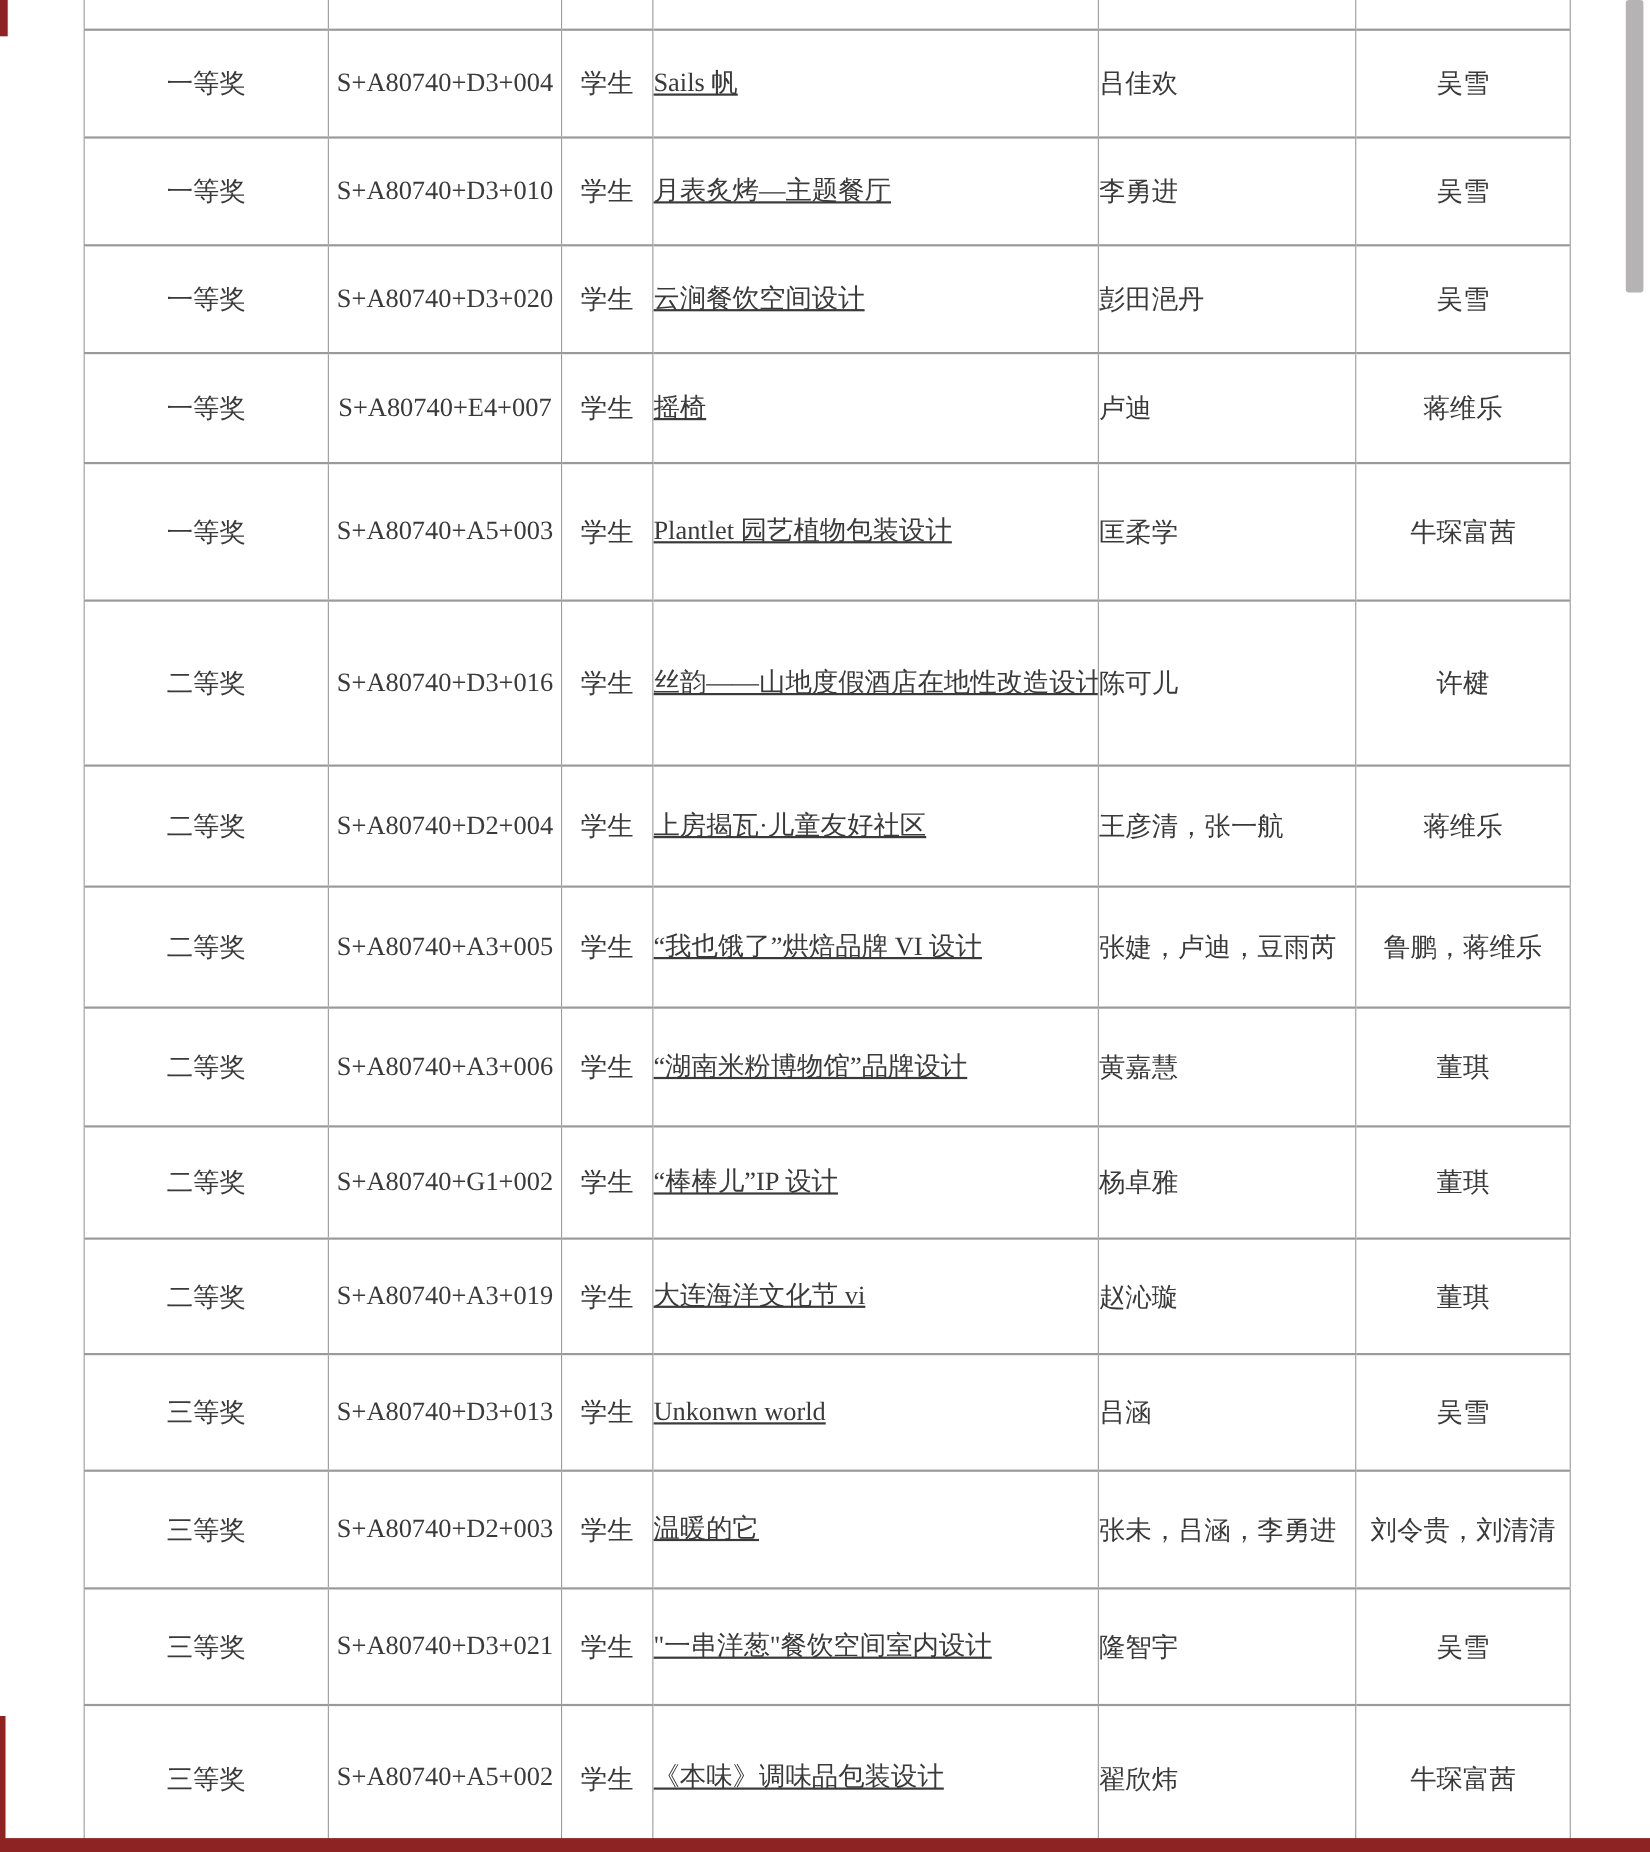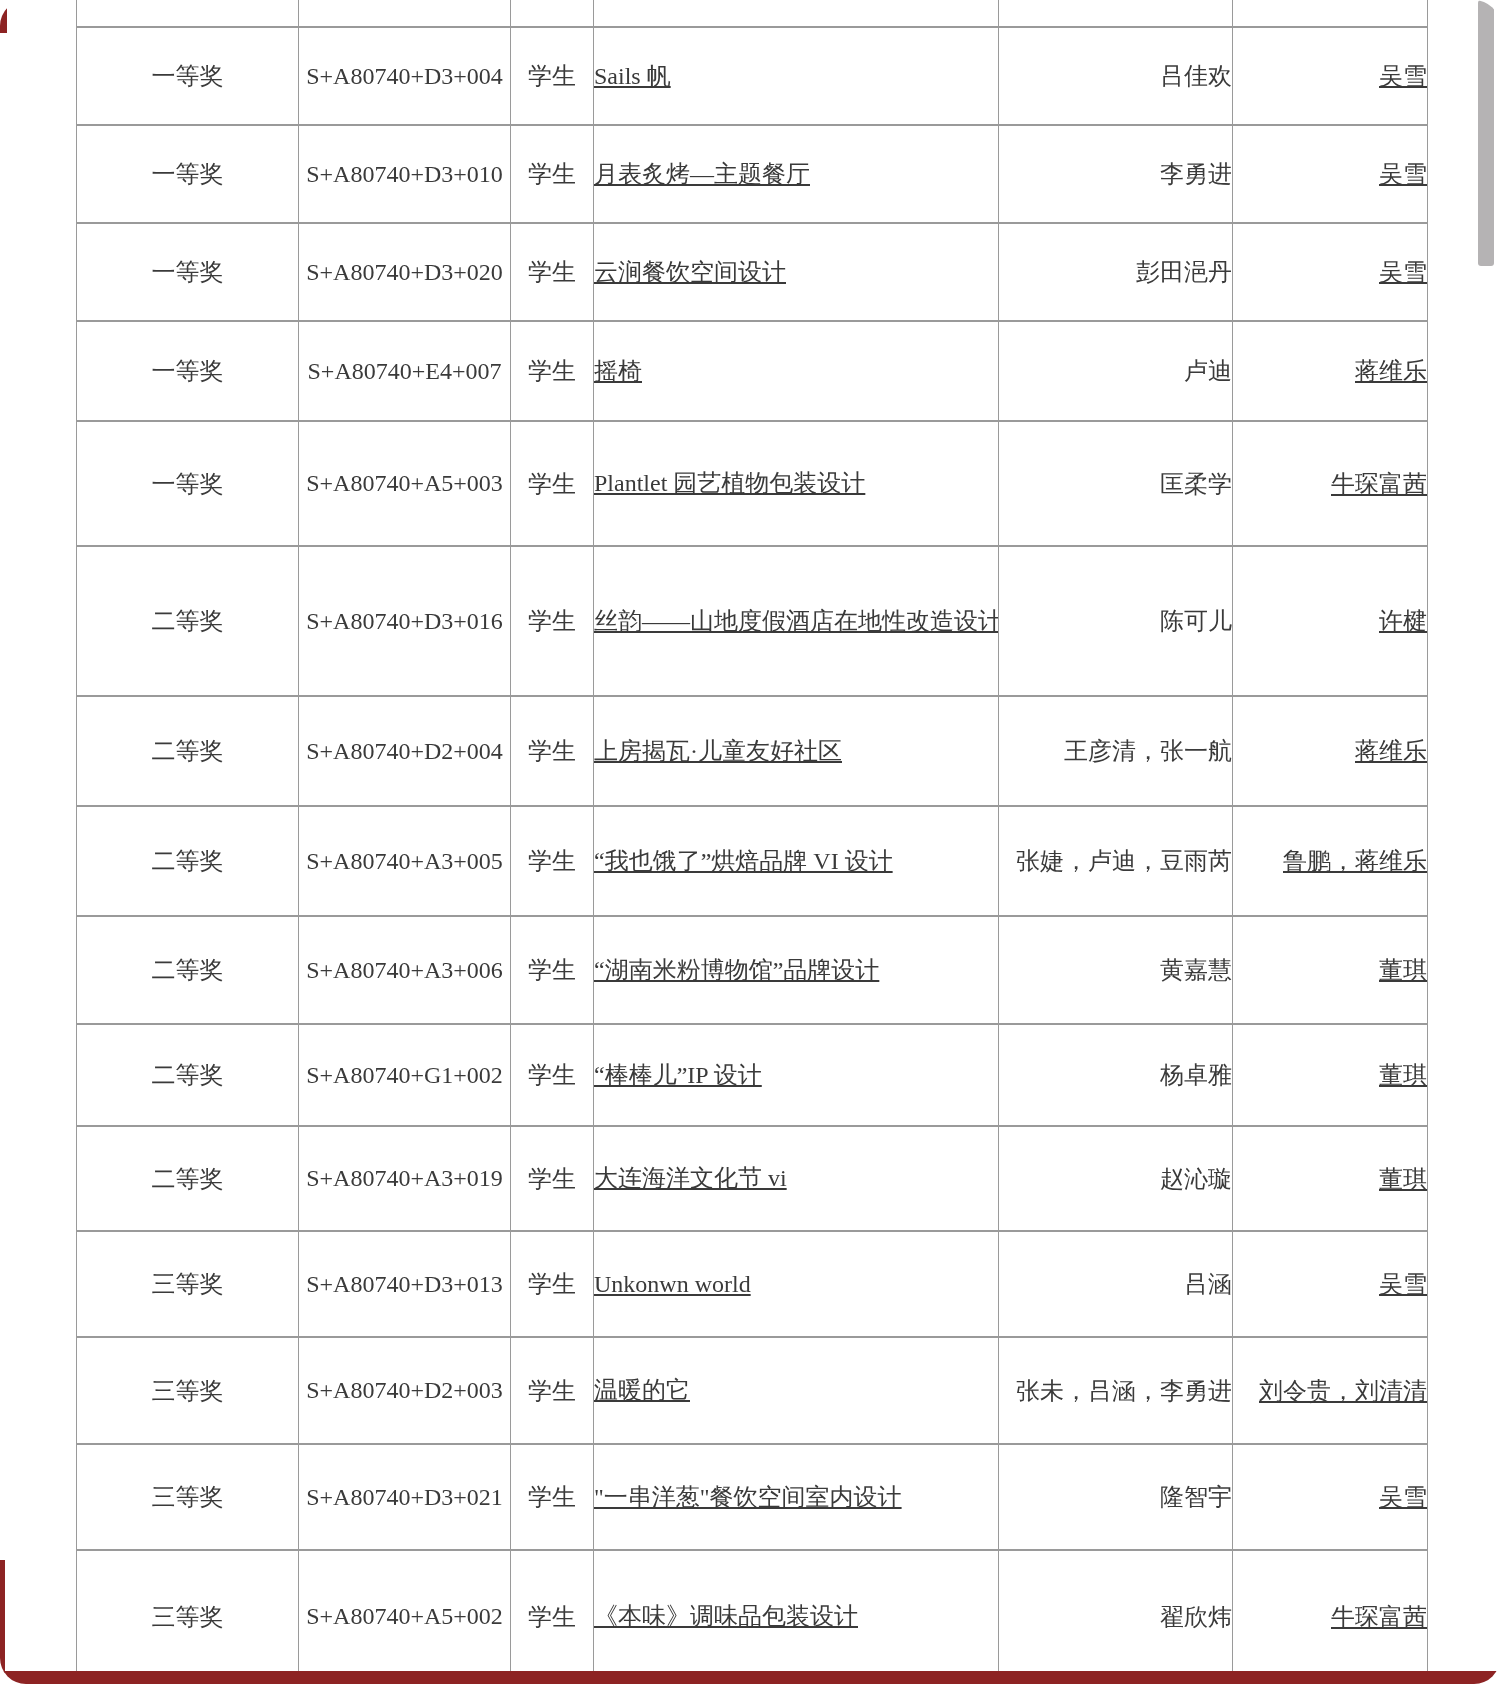--- a/index.html
+++ b/index.html
@@ -10,21 +10,20 @@
     --scrollbar:#b5b3b4;
   }
   html,body{margin:0;padding:0;}
   .screen{
     position:relative;
     width:1500px;height:1684px;
     background:var(--bg);
     overflow:hidden;
     font-family:"Liberation Serif","DejaVu Serif",serif;
     color:var(--text);
-    border-radius:26px;
   }
   table.awards{
     position:absolute;left:76px;top:0;
     width:1351px;
     border-collapse:collapse;
     table-layout:fixed;
   }
   table.awards td{
     border:1px solid var(--border);
     border-top-width:2px;
@@ -37,22 +36,22 @@
   }
   tr.partial-row td{height:26px;border-top:none;}
   .c-award,.c-code,.c-type{text-align:center;}
   .c-title{
     padding-left:20px;padding-right:2px;
     white-space:normal;
     line-height:2.1;
     text-align:left;
     text-decoration:underline;
   }
-  .c-author{padding-left:22px;text-align:right;}
-  .c-advisor{padding-left:24px;text-align:right;text-decoration:underline;}
+  .c-author{padding-left:22px;text-align:left;}
+  .c-advisor{padding-left:24px;text-align:center;}
   .edge{position:absolute;background:var(--accent);}
   .edge-top-left{left:0;top:0;width:7px;height:33px;}
   .edge-bottom-left{left:0;top:1560px;width:5px;height:124px;}
   .edge-bottom{left:0;top:1671px;width:1500px;height:13px;}
   .scrollbar-thumb{
     position:absolute;left:1478px;top:0;
     width:16px;height:266px;
     background:var(--scrollbar);
     border-radius:3px;
   }

